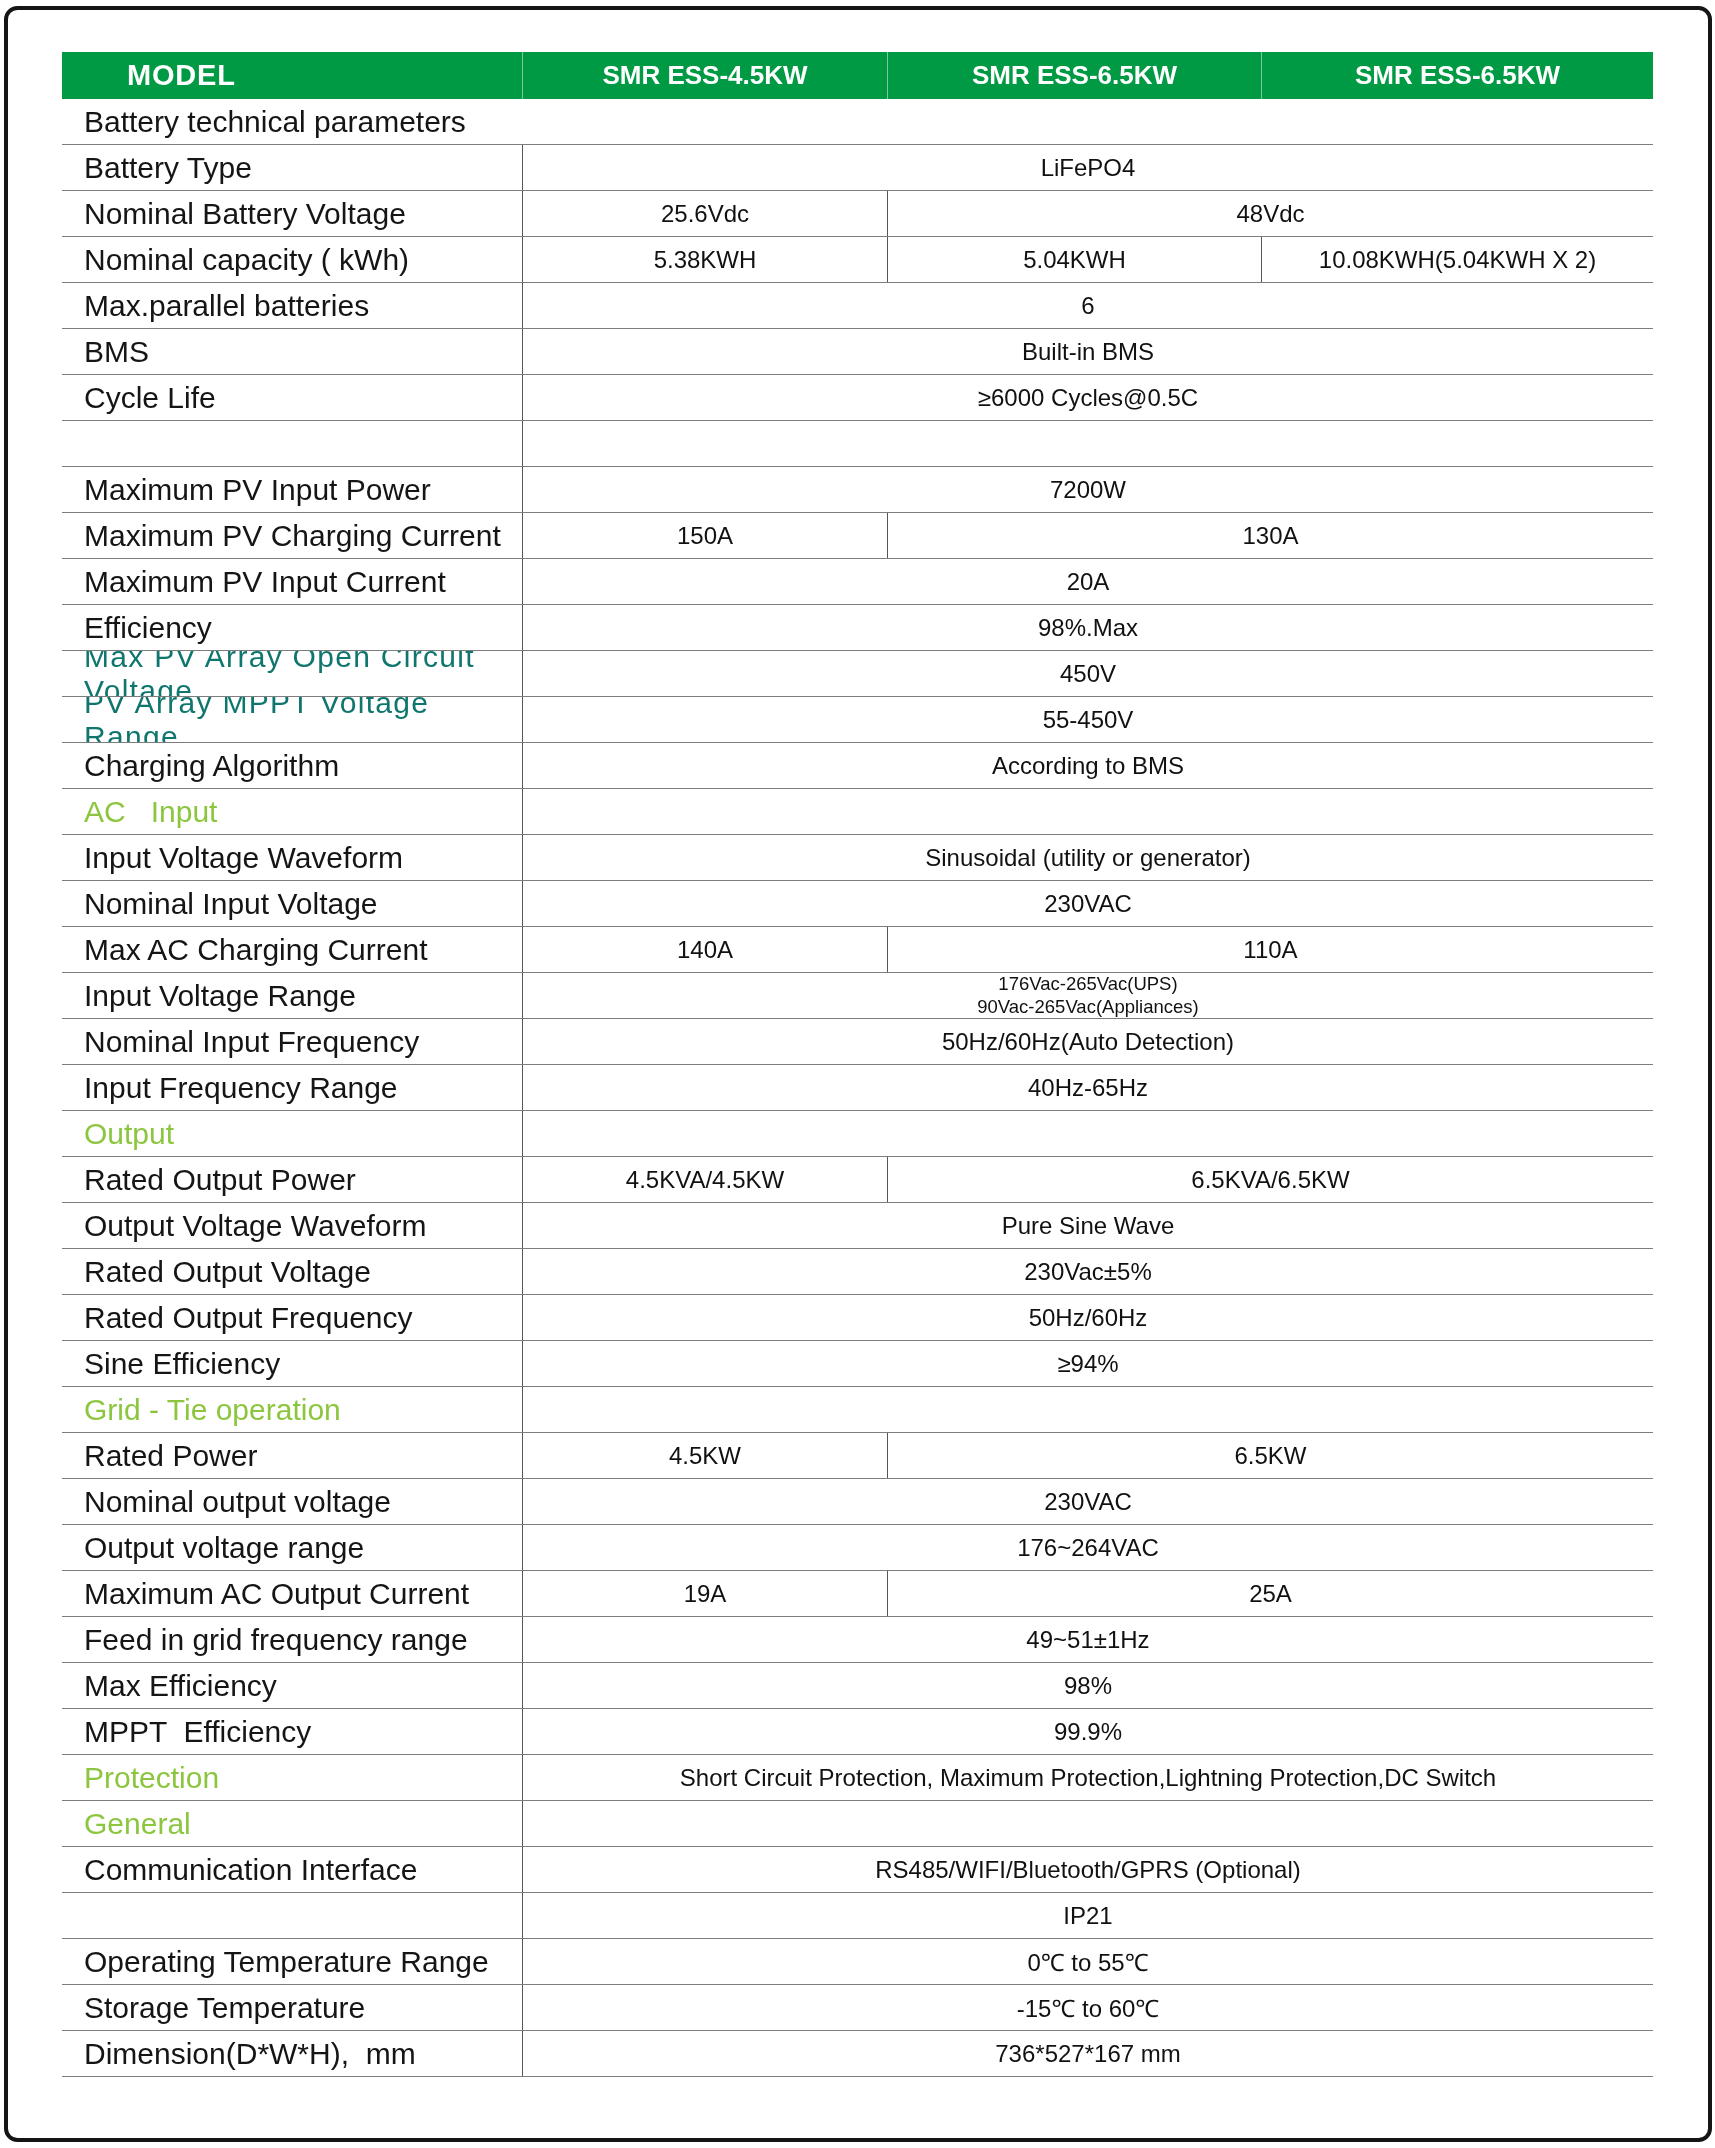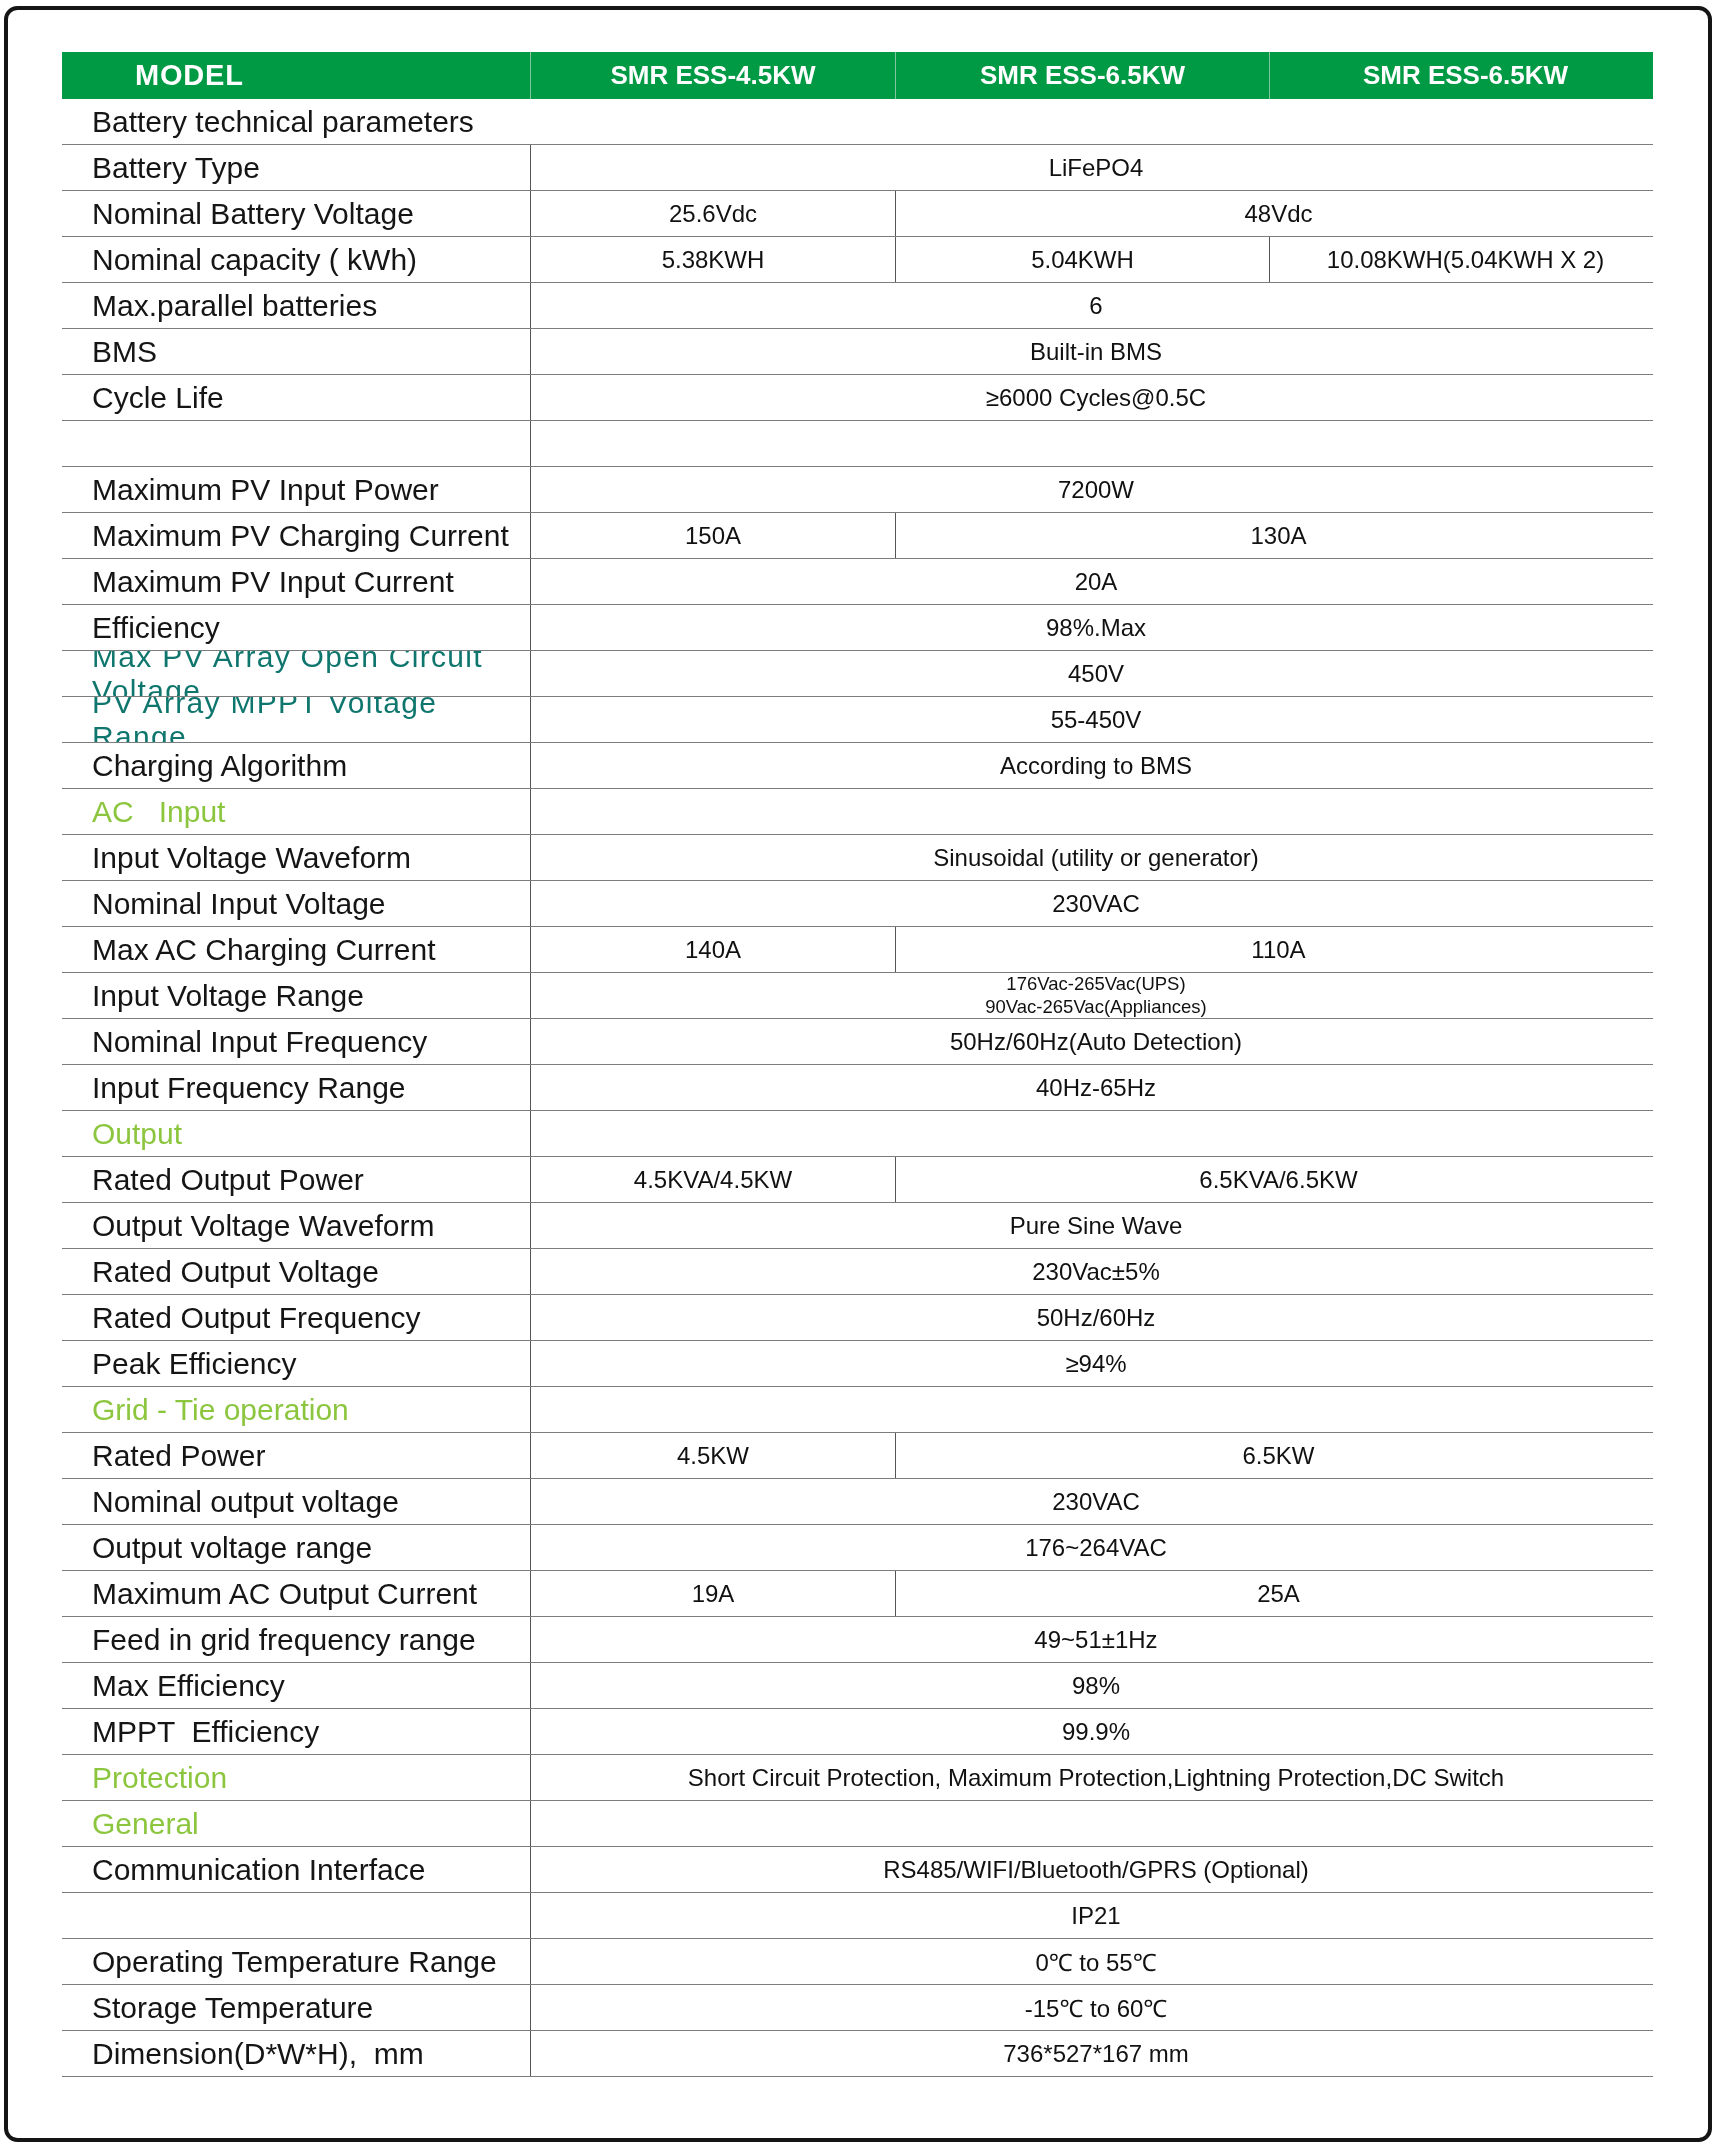--- a/index.html
+++ b/index.html
@@ -15,21 +15,20 @@
   .spec-table{
     position:absolute;left:62px;top:52px;width:1591px;
   }
   .row{
     display:grid;
     grid-template-columns:460px 365px 374px 392px;
     height:46px;
     border-bottom:1.7px solid var(--line,#7d7d7d);
     box-sizing:border-box;
     background:#fff;
-    padding-left:8px;
   }
   .row.header-row{
     height:47px;
     background:var(--header-green,#009A44);
     border-bottom:none;
   }
   .cell{
     display:flex;align-items:center;justify-content:center;
     box-sizing:border-box;overflow:hidden;
   }
@@ -177,21 +176,21 @@
       </div>
       <div class="row">
         <div class="cell label-cell">Rated Output Voltage</div>
         <div class="cell value-cell" style="grid-column: 2 / 5;">230Vac±5%</div>
       </div>
       <div class="row">
         <div class="cell label-cell">Rated Output Frequency</div>
         <div class="cell value-cell" style="grid-column: 2 / 5;">50Hz/60Hz</div>
       </div>
       <div class="row">
-        <div class="cell label-cell">Peak Efficiency</div>
+        <div class="cell label-cell">Sine Efficiency</div>
         <div class="cell value-cell" style="grid-column: 2 / 5;">≥94%</div>
       </div>
       <div class="row section-green">
         <div class="cell label-cell">Grid - Tie operation</div>
         <div class="cell value-cell" style="grid-column: 2 / 5;"></div>
       </div>
       <div class="row">
         <div class="cell label-cell">Rated Power</div>
         <div class="cell value-cell" style="grid-column: 2 / 3;">4.5KW</div>
         <div class="cell value-cell" style="grid-column: 3 / 5;">6.5KW</div>

